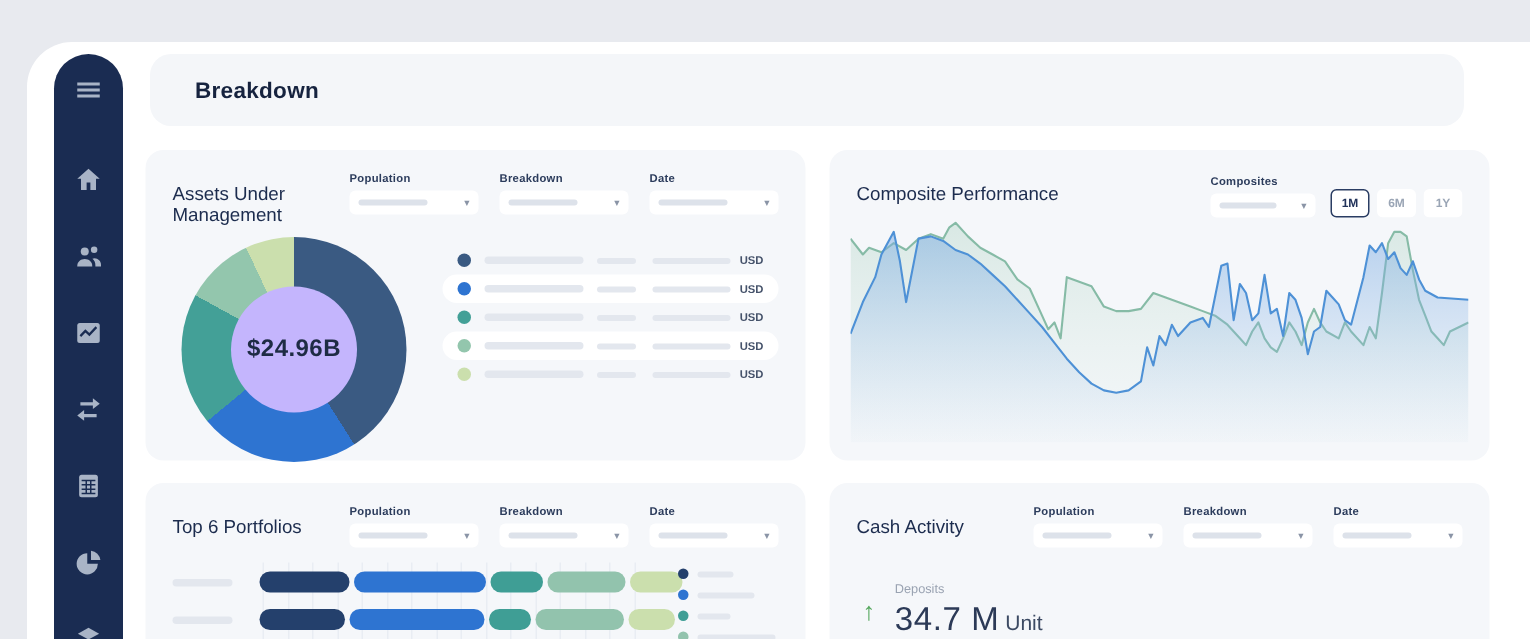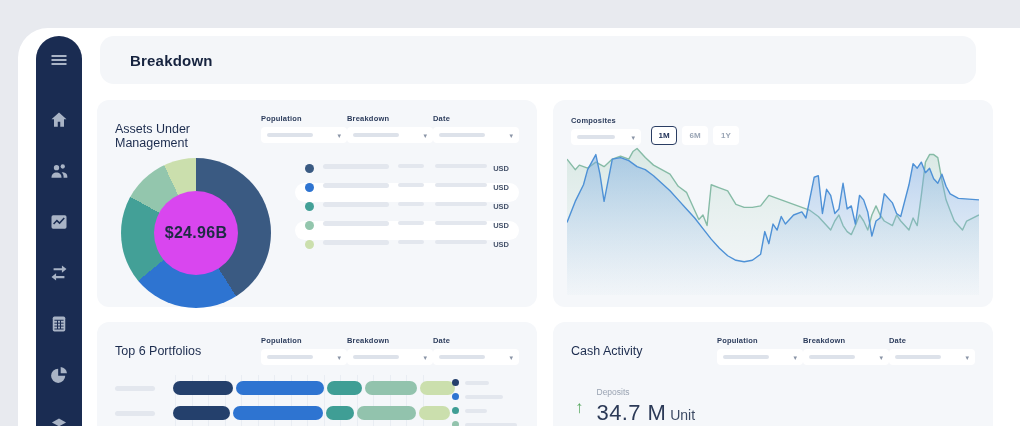--- a/index.html
+++ b/index.html
@@ -27,43 +27,43 @@
   
   .card{position:absolute;background:#f5f7fa;border-radius:12px;box-sizing:border-box;padding:14px 18px}
   #card-aum{left:97px;top:100px;width:440px;height:207px}
   #card-comp{left:553px;top:100px;width:440px;height:207px}
   #card-top10{left:97px;top:322px;width:440px;height:150px}
   #card-cash{left:553px;top:322px;width:440px;height:150px}
 
   .card-head{display:flex;justify-content:space-between;align-items:flex-start}
   .card-title{font-size:12.5px;font-weight:400;color:#1c2c4e;margin-top:8px}
   .head-right{display:flex;align-items:flex-end;gap:10px}
-  .filters{display:flex;}
+  .filters{display:flex;gap:14px}
   .filter{display:flex;flex-direction:column}
   .filter-label{font-size:7.5px;font-weight:700;color:#2c3c5c;margin-bottom:4px;letter-spacing:.2px}
   .filter-select{width:86px;height:16px;background:#fff;border-radius:4px;display:flex;
     align-items:center;justify-content:space-between;padding:0 6px;box-sizing:border-box;cursor:pointer}
   .filters.small .filter-select{width:70px}
   .filter-select .ph{width:46px;height:4px;border-radius:2px;background:#dde2ea}
   .filters.small .filter-select .ph{width:38px}
   .caret{font-size:7px;color:#8a94a6;line-height:1}
   .range-group{display:flex;gap:5px;margin-top:12px}
   .range-btn{width:24px;height:17px;background:#fff;border:1px solid transparent;border-radius:4px;
     font-size:8px;font-weight:700;color:#9aa5b5;display:flex;align-items:center;justify-content:center;cursor:pointer}
   .range-btn.selected{border-color:#2a3d63;color:#22335a}
 
   
   .aum-body{display:flex;margin-top:8px}
   .donut-wrap{width:150px;height:150px;position:relative;margin-left:6px;flex:none}
   .donut{width:100%;height:100%;border-radius:50%}
-  .donut-hole{position:absolute;inset:33px;background:#d946ef;border-radius:50%;
+  .donut-hole{position:absolute;inset:33px;background:#c4b5fd;border-radius:50%;
     display:flex;align-items:center;justify-content:center}
   .donut-total{font-size:16px;font-weight:700;color:#1e2b44;letter-spacing:.3px}
   .aum-legend{flex:1;margin-left:24px;margin-top:6px;display:flex;flex-direction:column}
-  .lrow{display:flex;align-items:flex-start;height:19px;padding:0 10px;border-radius:10px}
+  .lrow{display:flex;align-items:center;height:19px;padding:0 10px;border-radius:10px}
   .lrow.white{background:#ffffff}
   .ldot{width:9px;height:9px;border-radius:50%;margin-right:9px;flex:none}
   .lname{width:66px;height:5px;border-radius:3px;background:#e3e7ee}
   .lspacer{flex:1}
   .lbar1{width:26px;height:4px;border-radius:2px;background:#e3e7ee;margin-right:11px}
   .lbar2{width:52px;height:4px;border-radius:2px;background:#e3e7ee;margin-right:6px}
   .lcur{font-size:7.5px;font-weight:700;color:#46536b}
 
   
   .comp-chart{position:absolute;left:14px;right:14px;top:44px;bottom:12px}
@@ -226,20 +226,21 @@
           <span class="lbar1"></span>
           <span class="lbar2"></span>
           <span class="lcur">USD</span>
         </div>
       </div>
   </div>
 </section>
 
 <section class="card" id="card-comp">
   <div class="card-head">
+    <div class="card-title">Composite Performance</div>
     <div class="head-right">
       <div class="filters small">
           <div class="filter">
             <div class="filter-label">Composites</div>
             <div class="filter-select">
               <span class="ph"></span>
               <span class="caret">▾</span>
             </div>
           </div>
         </div>

